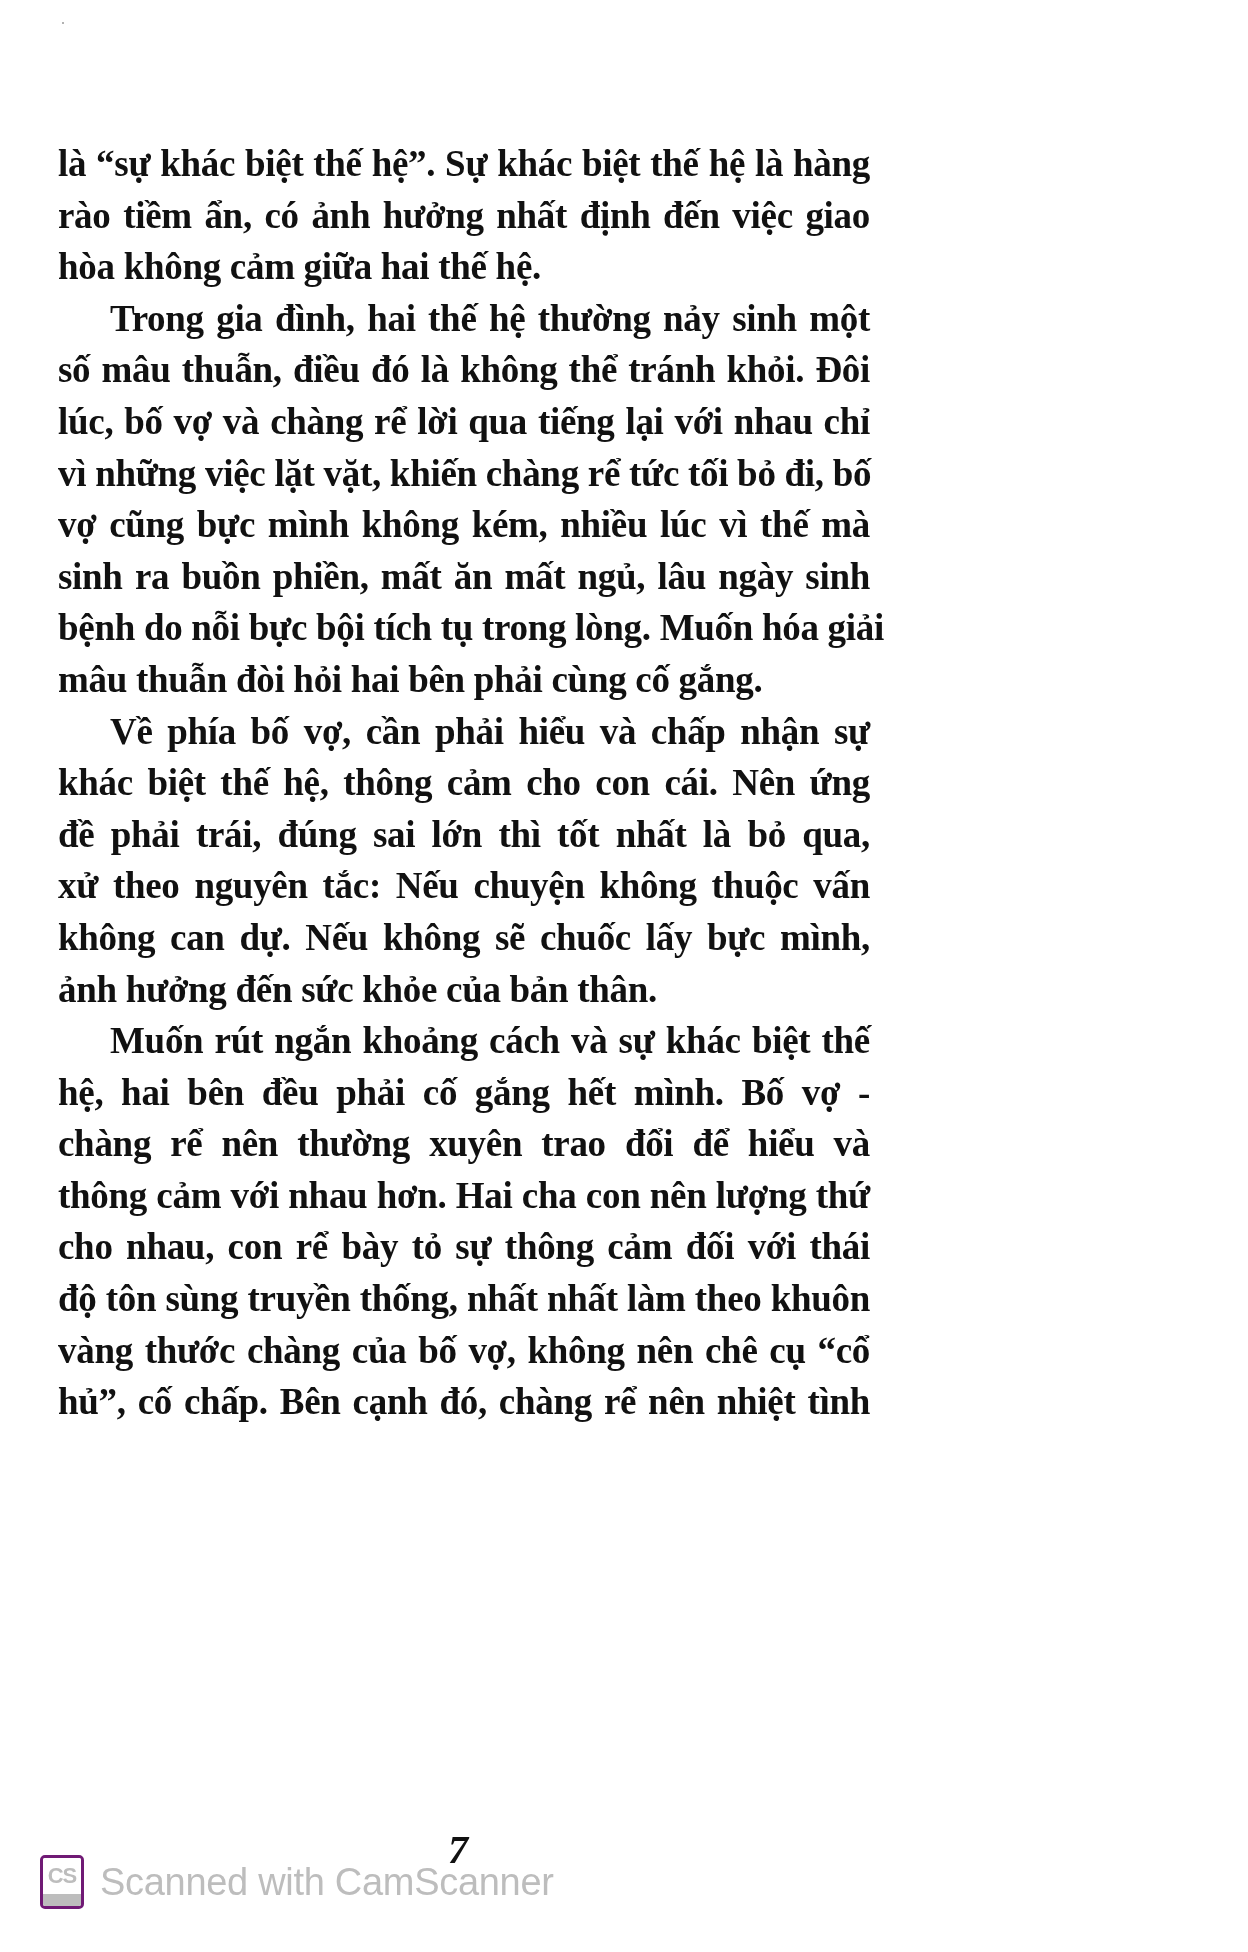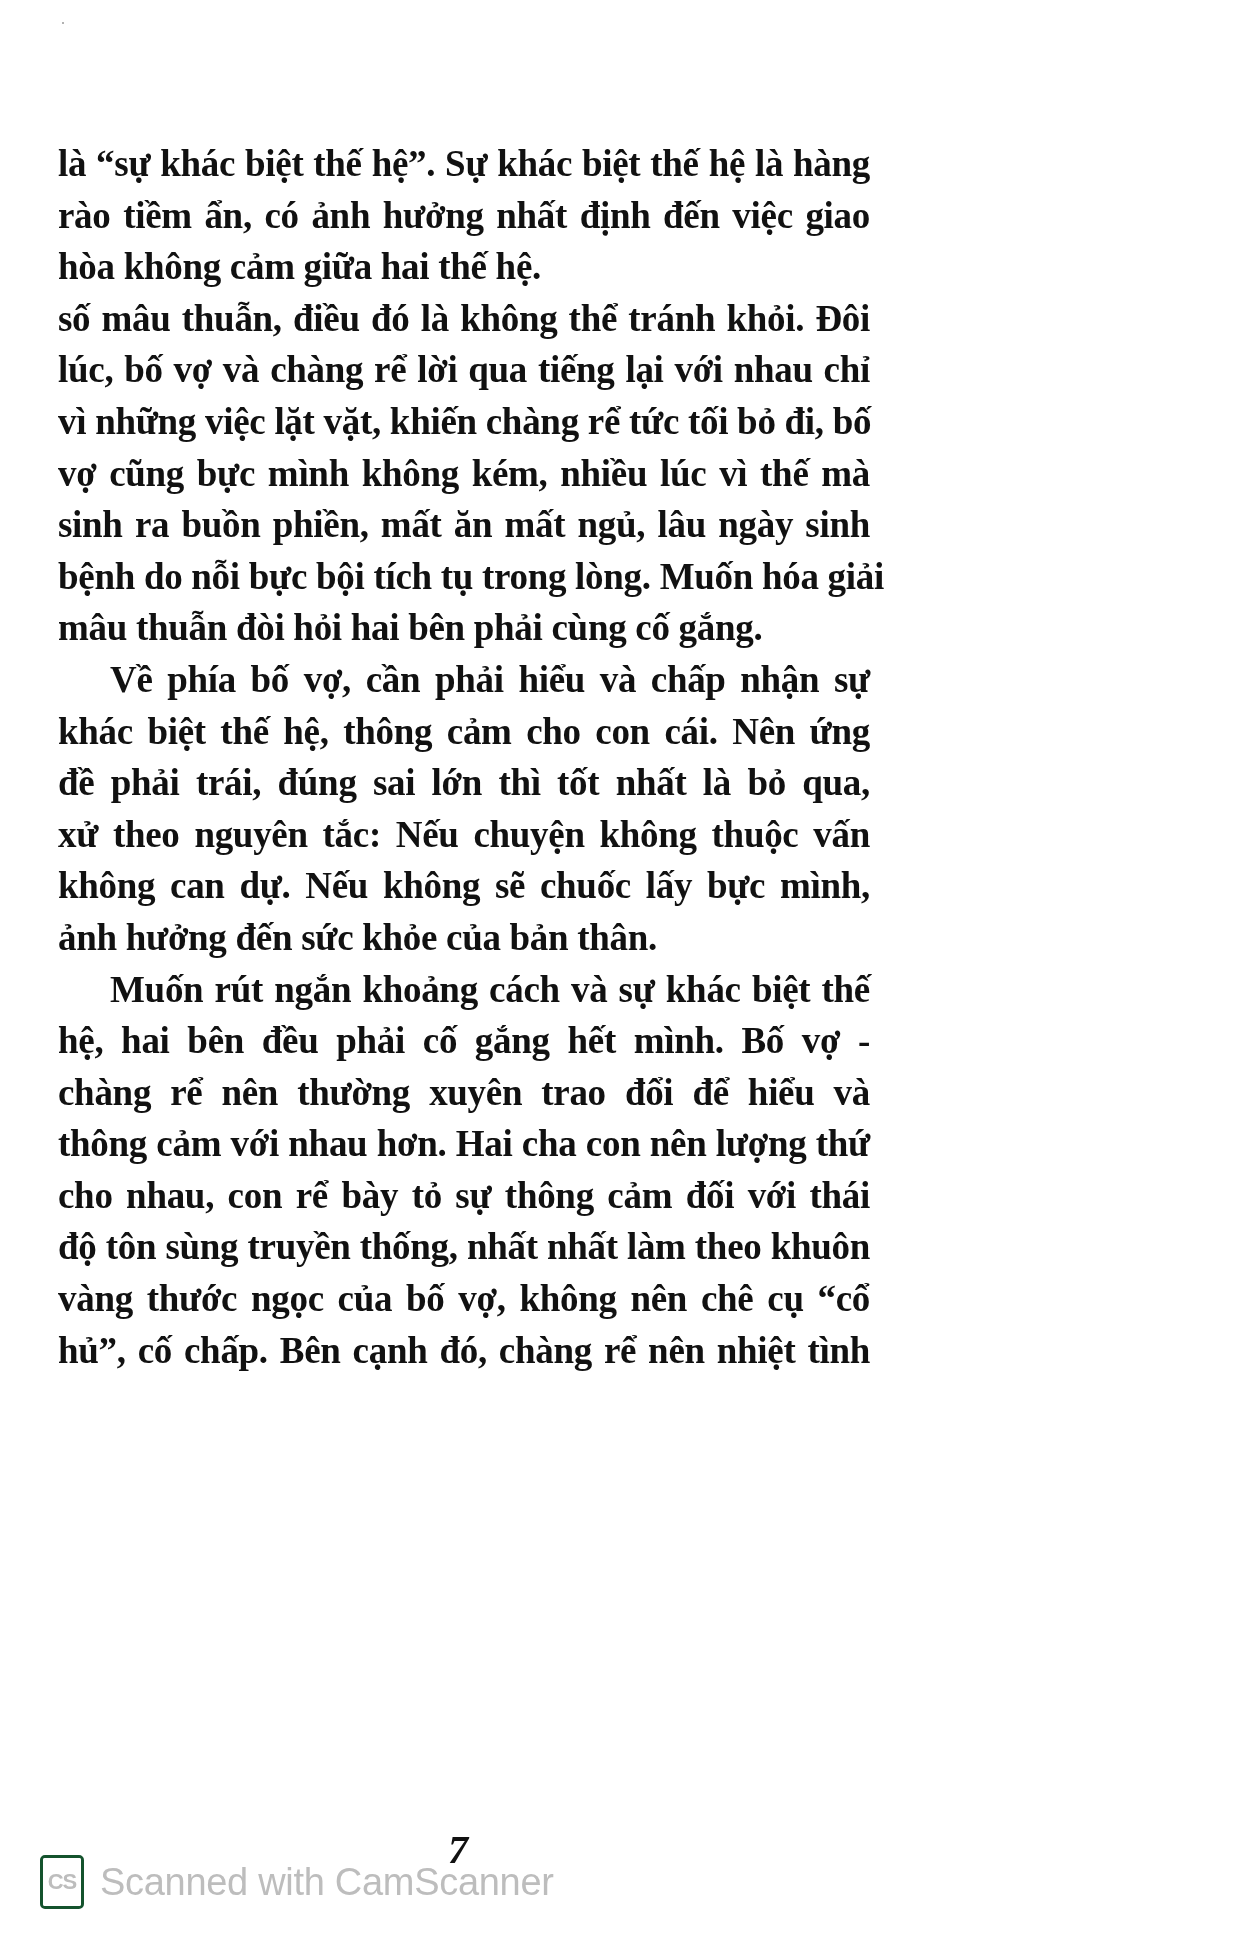--- a/index.html
+++ b/index.html
@@ -66,25 +66,26 @@
       left: 40px;
       top: 1852px;
       height: 60px;
       display: flex;
       align-items: center;
       color: #bdbdbd;
     }
     .cs-logo {
       width: 44px;
       height: 54px;
-      border: 3px solid #14532d;
+      border: 3px solid #701a75;
       border-radius: 5px;
       box-sizing: border-box;
       position: relative;
       display: flex;
+      flex-direction: column;
       overflow: hidden;
       margin-right: 16px;
       text-align: right;
     }
     .cs-logo .cs-top {
       flex: 1;
       display: flex;
       align-items: center;
       justify-content: center;
       font-family: "Liberation Sans", "DejaVu Sans", sans-serif;
@@ -109,40 +110,41 @@
 </head>
 <body>
 
 <div class="page">
   <div class="speck"></div>
 
   <div class="text-block">
     <span class="line">là “sự khác biệt thế hệ”. Sự khác biệt thế hệ là hàng</span>
     <span class="line">rào tiềm ẩn, có ảnh hưởng nhất định đến việc giao</span>
     <span class="line last">hòa không cảm giữa hai thế hệ.</span>
+    <span class="line indent">Trong gia đình, hai thế hệ thường nảy sinh một</span>
     <span class="line">số mâu thuẫn, điều đó là không thể tránh khỏi. Đôi</span>
     <span class="line">lúc, bố vợ và chàng rể lời qua tiếng lại với nhau chỉ</span>
     <span class="line">vì những việc lặt vặt, khiến chàng rể tức tối bỏ đi, bố</span>
     <span class="line">vợ cũng bực mình không kém, nhiều lúc vì thế mà</span>
     <span class="line">sinh ra buồn phiền, mất ăn mất ngủ, lâu ngày sinh</span>
     <span class="line">bệnh do nỗi bực bội tích tụ trong lòng. Muốn hóa giải</span>
     <span class="line last">mâu thuẫn đòi hỏi hai bên phải cùng cố gắng.</span>
     <span class="line indent">Về phía bố vợ, cần phải hiểu và chấp nhận sự</span>
     <span class="line">khác biệt thế hệ, thông cảm cho con cái. Nên ứng</span>
     <span class="line">đề phải trái, đúng sai lớn thì tốt nhất là bỏ qua,</span>
     <span class="line">xử theo nguyên tắc: Nếu chuyện không thuộc vấn</span>
     <span class="line">không can dự. Nếu không sẽ chuốc lấy bực mình,</span>
     <span class="line last">ảnh hưởng đến sức khỏe của bản thân.</span>
     <span class="line indent">Muốn rút ngắn khoảng cách và sự khác biệt thế</span>
     <span class="line">hệ, hai bên đều phải cố gắng hết mình. Bố vợ -</span>
     <span class="line">chàng rể nên thường xuyên trao đổi để hiểu và</span>
     <span class="line">thông cảm với nhau hơn. Hai cha con nên lượng thứ</span>
     <span class="line">cho nhau, con rể bày tỏ sự thông cảm đối với thái</span>
     <span class="line">độ tôn sùng truyền thống, nhất nhất làm theo khuôn</span>
-    <span class="line">vàng thước ngọc của bố vợ, không nên chê cụ “cổ</span>
+    <span class="line">vàng thước chàng của bố vợ, không nên chê cụ “cổ</span>
     <span class="line">hủ”, cố chấp. Bên cạnh đó, chàng rể nên nhiệt tình</span>
   </div>
 
   <div class="page-number">7</div>
 
   <div class="watermark">
     <div class="cs-logo">
       <div class="cs-top">CS</div>
       <div class="cs-bottom"></div>
     </div>

